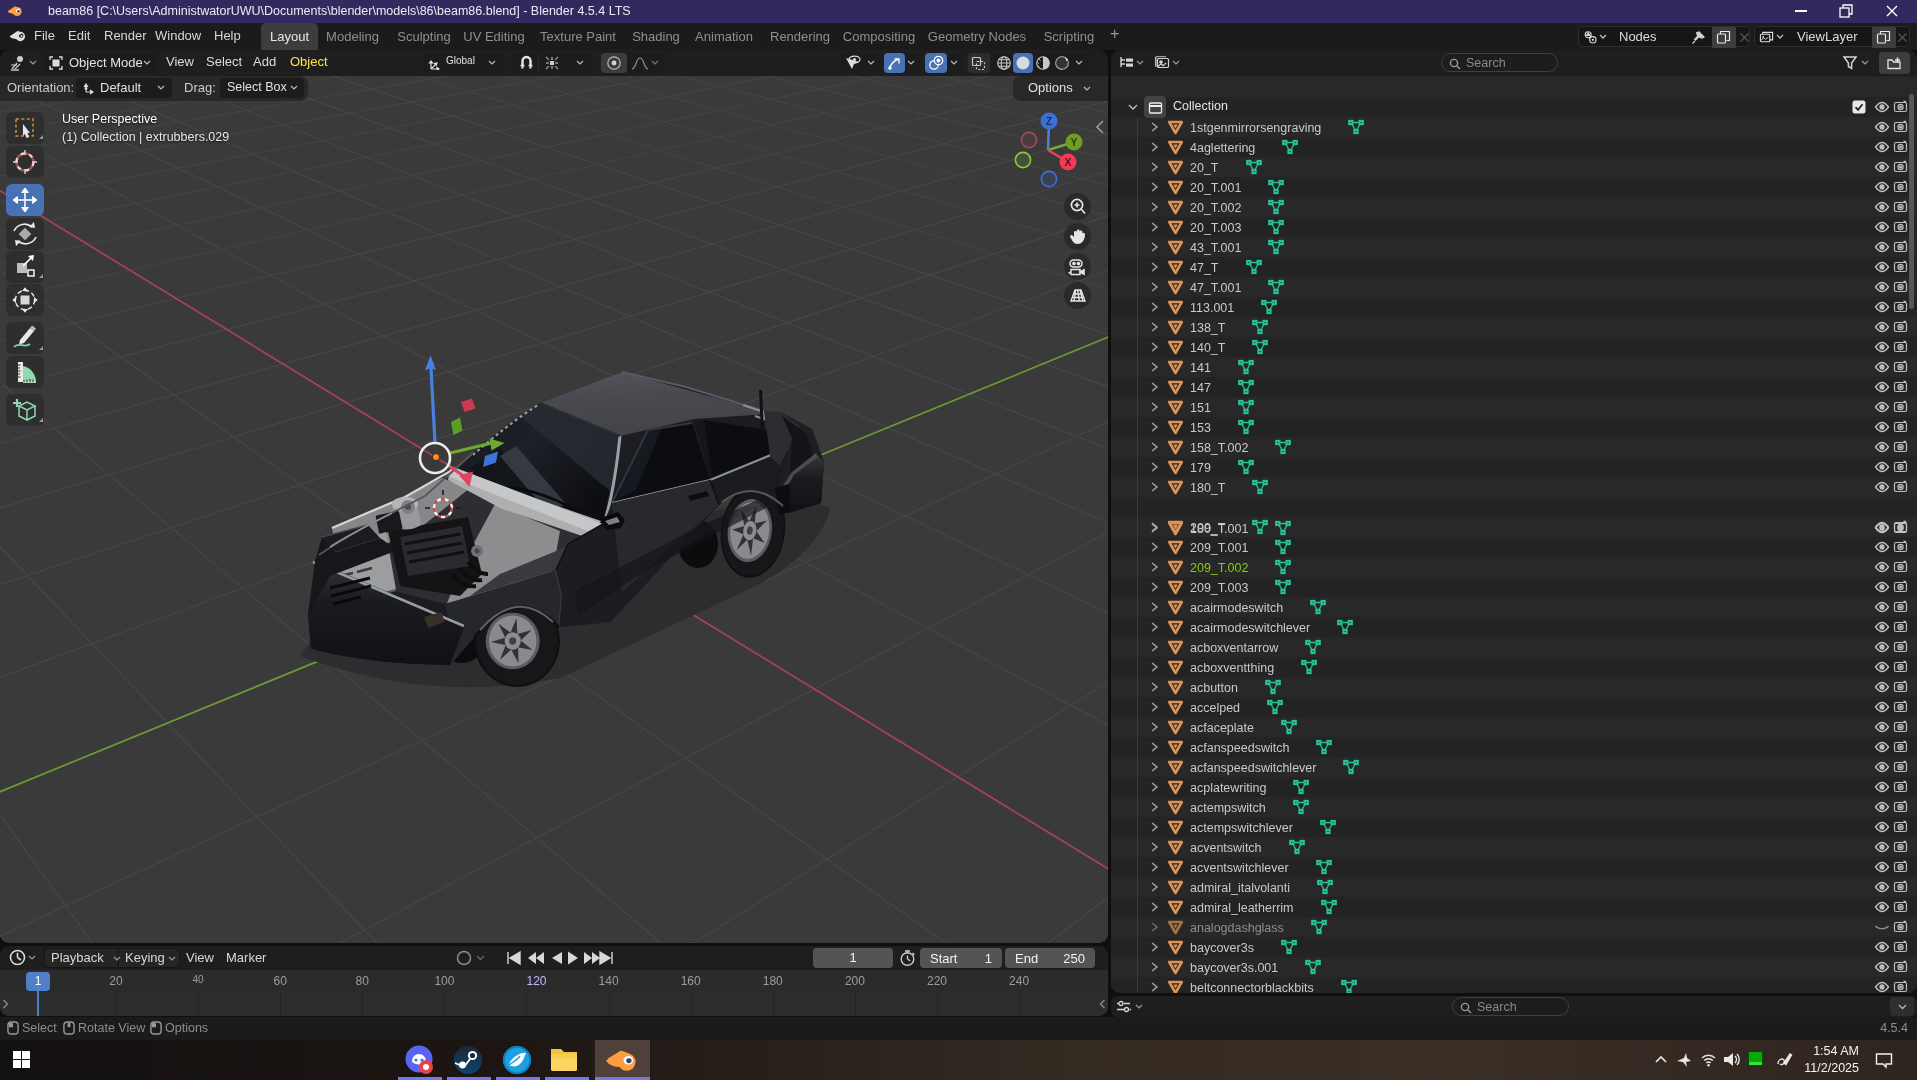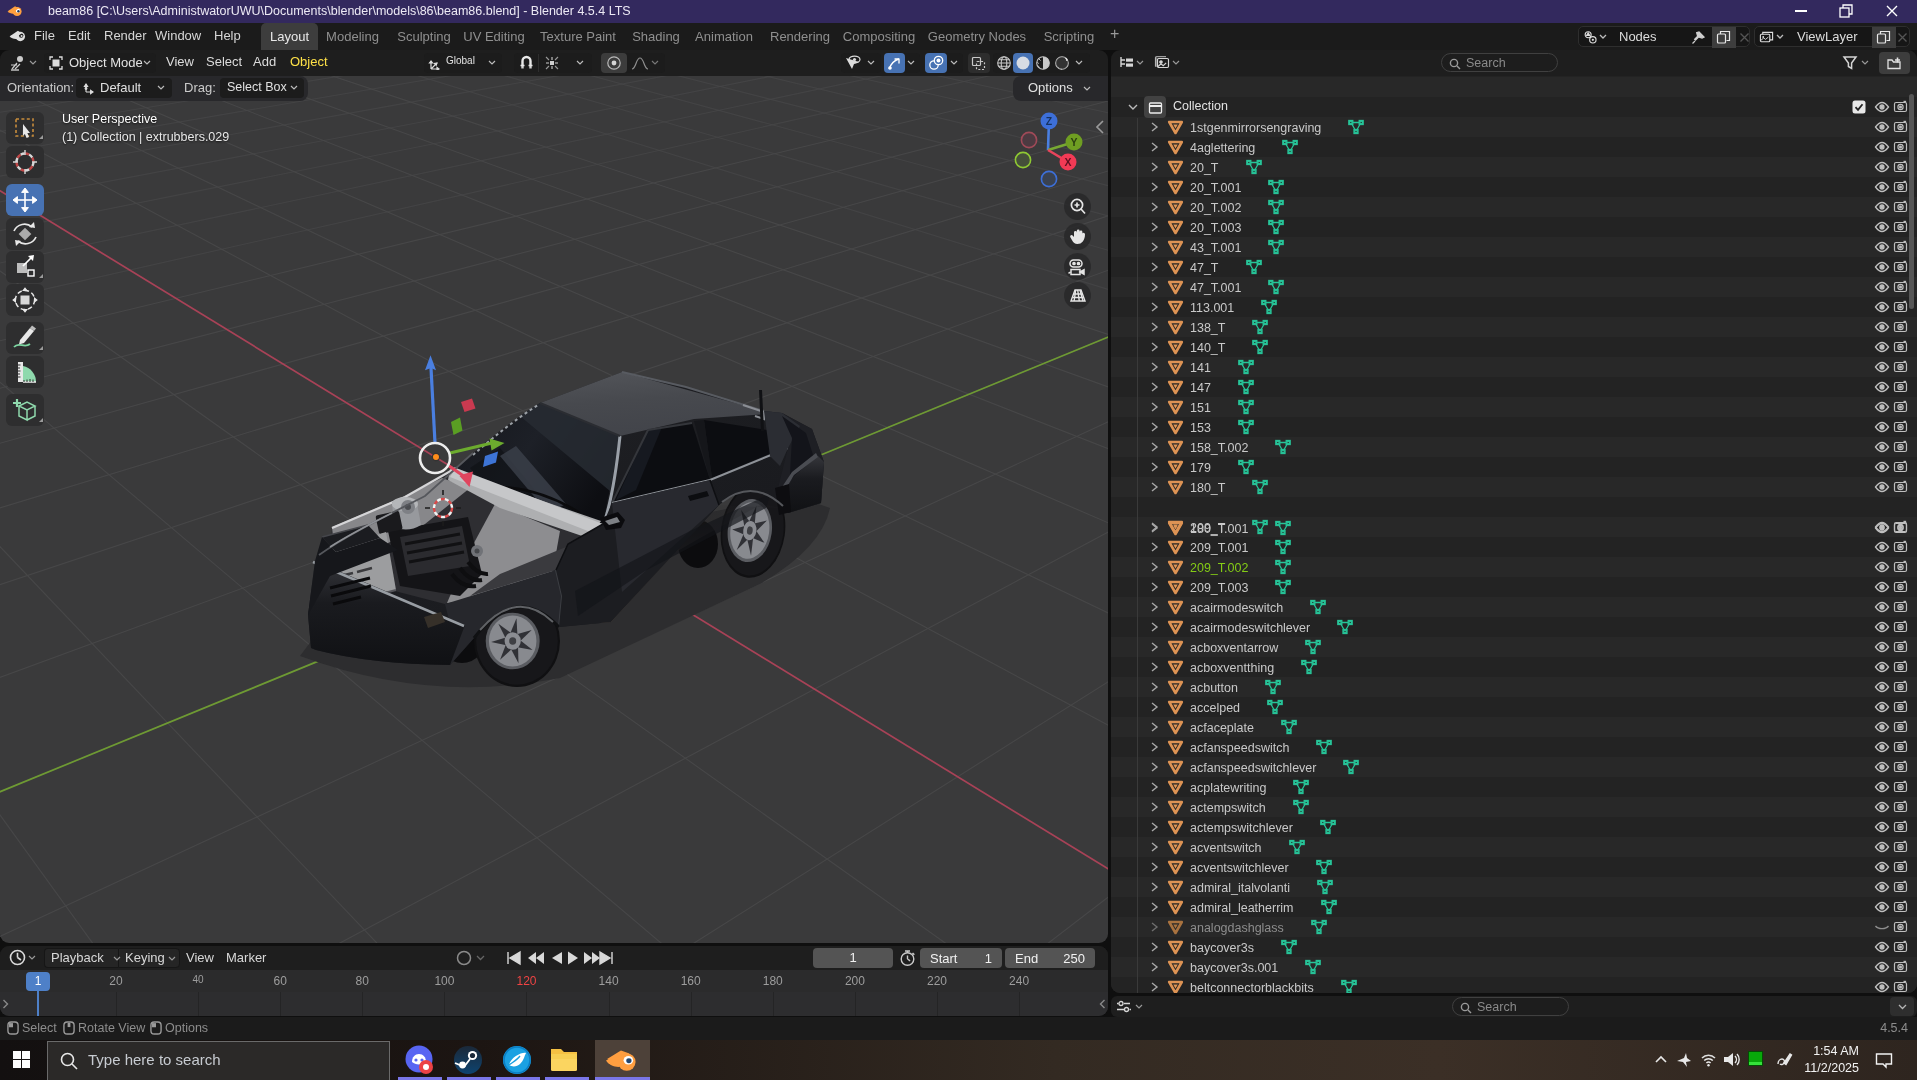--- a/index.html
+++ b/index.html
@@ -2127,21 +2127,21 @@
           <span style="position:absolute;left:10px;top:2.5px">End</span>
           <span style="position:absolute;right:10px;top:2.5px">250</span>
         </div>
 </div>
       <div class="abs" style="left:0;top:24px;width:1108px;height:22px;background:#2b2b2c">
         <div class="abs" style="left:95.995px;top:4px;width:40px;text-align:center;color:#9d9d9d;font-size:12px">20</div>
         <div class="abs" style="left:178.09500000000003px;top:4px;width:40px;text-align:center;color:#9d9d9d;font-size:10px">40</div>
         <div class="abs" style="left:260.19500000000005px;top:4px;width:40px;text-align:center;color:#9d9d9d;font-size:12px">60</div>
         <div class="abs" style="left:342.295px;top:4px;width:40px;text-align:center;color:#9d9d9d;font-size:12px">80</div>
         <div class="abs" style="left:424.39500000000004px;top:4px;width:40px;text-align:center;color:#9d9d9d;font-size:12px">100</div>
-        <div class="abs" style="left:506.4950000000001px;top:4px;width:40px;text-align:center;color:#ef4444;font-size:12px">120</div>
+        <div class="abs" style="left:506.4950000000001px;top:4px;width:40px;text-align:right;color:#c4b5fd;font-size:12px">120</div>
         <div class="abs" style="left:588.595px;top:4px;width:40px;text-align:center;color:#9d9d9d;font-size:12px">140</div>
         <div class="abs" style="left:670.695px;top:4px;width:40px;text-align:center;color:#9d9d9d;font-size:12px">160</div>
         <div class="abs" style="left:752.7950000000001px;top:4px;width:40px;text-align:center;color:#9d9d9d;font-size:12px">180</div>
         <div class="abs" style="left:834.8950000000001px;top:4px;width:40px;text-align:center;color:#9d9d9d;font-size:12px">200</div>
         <div class="abs" style="left:916.9950000000001px;top:4px;width:40px;text-align:center;color:#9d9d9d;font-size:12px">220</div>
         <div class="abs" style="left:999.0950000000001px;top:4px;width:40px;text-align:center;color:#9d9d9d;font-size:12px">240</div>
         <div class="abs" style="left:26px;top:2px;width:24px;height:19px;background:#4e80c8;border-radius:4px;color:#fff;font-size:12px;text-align:center;line-height:19px">1</div>
       </div>
       <div class="abs" style="left:0;top:46px;width:1108px;height:24px;background:#2d2d2f">
         <div class="abs" style="left:115.995px;top:0;width:1px;height:24px;background:#242425"></div>
@@ -2189,27 +2189,20 @@
  <div class="abs" style="left:165px;top:4px">Options</div>
  <div class="abs" style="right:9px;top:4px">4.5.4</div>
 </div>
     <div id="taskbar">
       <svg class="abs" style="left:13px;top:11px" width="17" height="17" viewBox="0 0 17 17" fill="#fdfdfd">
         <rect x="0" y="0" width="8" height="8"></rect>
         <rect x="9" y="0" width="8" height="8"></rect>
         <rect x="0" y="9" width="8" height="8"></rect>
         <rect x="9" y="9" width="8" height="8"></rect>
       </svg>
-      <div class="abs" style="left:47px;top:1px;width:343px;height:39px;background:#2b2928;border:1px solid #6a6a6a;border-bottom:none">
- <svg class="abs" style="left:11px;top:9px" width="20" height="20" fill="none" stroke="#e8e8e8" stroke-width="1.6">
-          <circle cx="8.5" cy="8.5" r="6"></circle>
-          <path d="M13 13 l5 5"></path>
-        </svg>
- <div class="abs" style="left:40px;top:9px;color:#c7cbd1;font-size:15px">Type here to search</div>
-</div>
       <svg class="abs" style="left:402px;top:3px" width="34" height="34" viewBox="0 0 34 34">
         <circle cx="17" cy="16" r="13.5" fill="#5865f2"></circle>
         <path d="M10 19 c0-5 3-8 7-8 c4 0 7 3 7 8 c-2 1.6-4 2.4-7 2.4 c-3 0-5-0.8-7-2.4 Z" fill="#fff"></path>
         <circle cx="14" cy="17" r="1.6" fill="#5865f2"></circle>
         <circle cx="20" cy="17" r="1.6" fill="#5865f2"></circle>
         <circle cx="24" cy="24" r="7" fill="#ec4245"></circle>
         <circle cx="24" cy="24" r="3" fill="#fff"></circle>
       </svg>
       <svg class="abs" style="left:451px;top:3px" width="34" height="34" viewBox="0 0 34 34">
         <defs>

